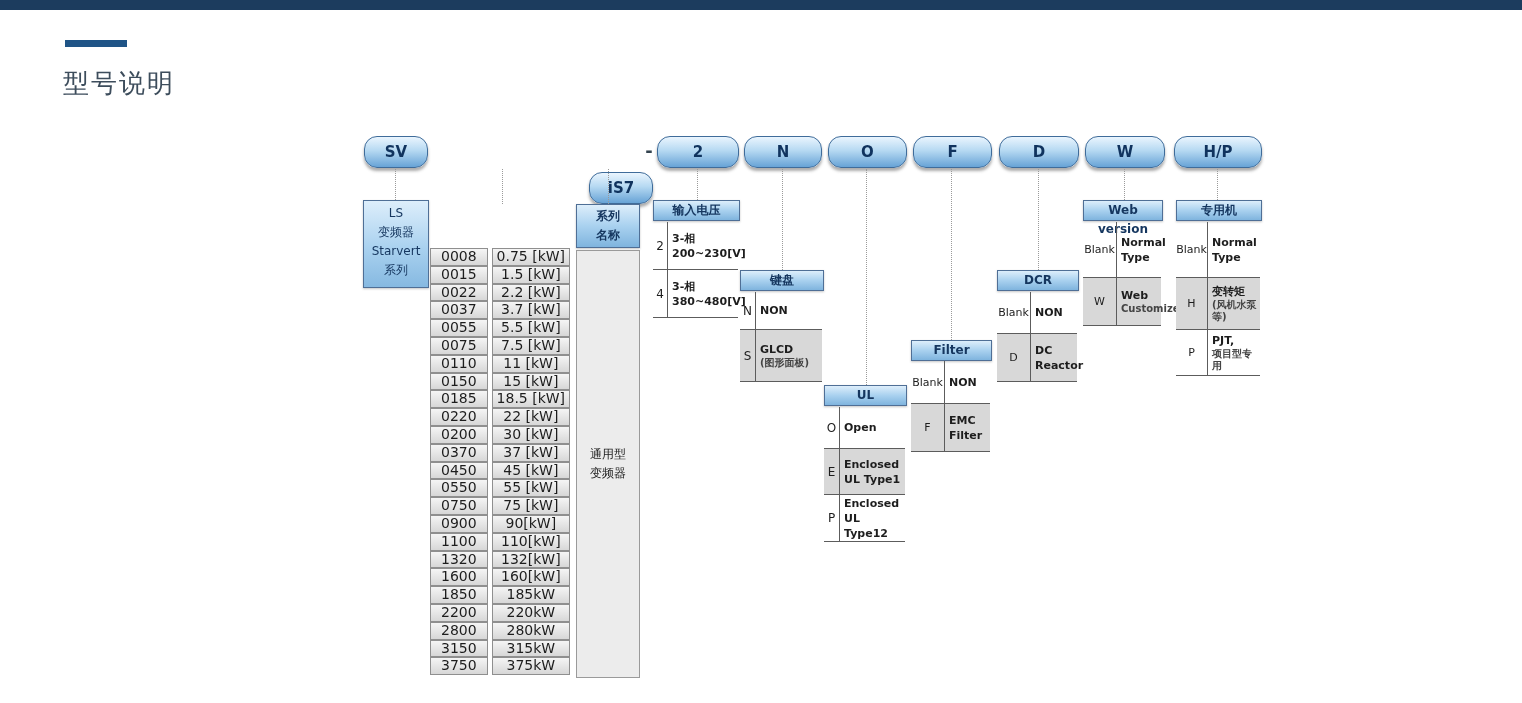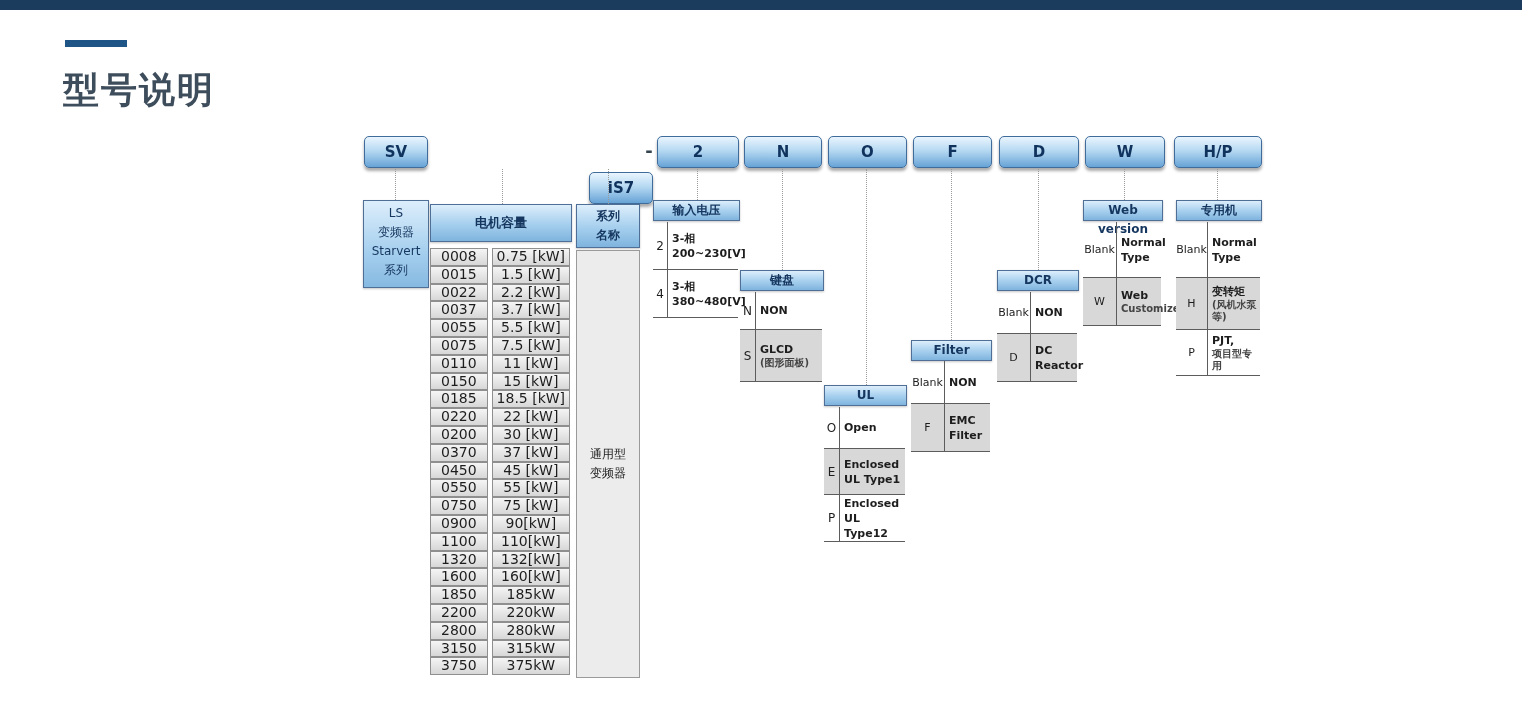--- a/index.html
+++ b/index.html
@@ -1,24 +1,24 @@
 <!DOCTYPE html>
 <html><head>
 <meta charset="utf-8">
 <style>
   html,body{margin:0;padding:0;background:#fff;}
   body{font-family:"DejaVu Sans","Liberation Sans",sans-serif;color:#222;}
   .stage{position:relative;width:1522px;height:703px;background:#fff;overflow:hidden;}
 
   .top-bar{position:absolute;left:0;top:0;width:100%;height:10px;background:#1c3c5e;}
   .title-dash{position:absolute;left:65px;top:40px;width:62px;height:7px;background:#1f5486;}
-  .page-title{position:absolute;left:63px;top:66px;font-size:36px;font-weight:700;color:#3d4d5c;letter-spacing:2px;}
-
-  
-  .pill{position:absolute;top:136px;height:30px;border:1px solid #3f6c9a;border-radius:5px;
+  .page-title{position:absolute;left:63px;top:66px;font-size:26px;font-weight:400;color:#3d4d5c;letter-spacing:2px;}
+
+  
+  .pill{position:absolute;top:136px;height:30px;border:1px solid #3f6c9a;border-radius:13px;
         background:linear-gradient(180deg,#eaf5fe 0%,#b6d9f2 45%,#67a3d6 100%);
         box-shadow:0 3px 3px rgba(70,70,70,.45);
         color:#10335e;font-weight:bold;font-size:15px;text-align:center;line-height:30px;}
   .code-hyphen{position:absolute;left:642px;top:140px;width:14px;text-align:center;font-size:18px;font-weight:bold;color:#33434f;}
 
   
   .dot-v{position:absolute;width:0;border-left:1px dotted #9a9a9a;}
 
   
   .hdr{position:absolute;border:1px solid #4f6f96;color:#15365f;font-weight:bold;text-align:center;
@@ -123,21 +123,20 @@
   <div class="dot-v" style="left:1124px;top:169px;height:31px;"></div>
   <div class="dot-v" style="left:1217px;top:169px;height:31px;"></div>
 
   <div class="sv-box">
     <div>LS</div>
     <div>变频器</div>
     <div>Starvert</div>
     <div>系列</div>
   </div>
 
-  <div class="hdr big" style="left:430px;top:204px;width:140px;">电机容量</div>
   <div class="cap-body">
       <div class="cap-row">
         <div class="cap-cell code">0008</div>
         <div class="cap-cell val">0.75 [kW]</div>
       </div>
       <div class="cap-row">
         <div class="cap-cell code">0015</div>
         <div class="cap-cell val">1.5 [kW]</div>
       </div>
       <div class="cap-row">

